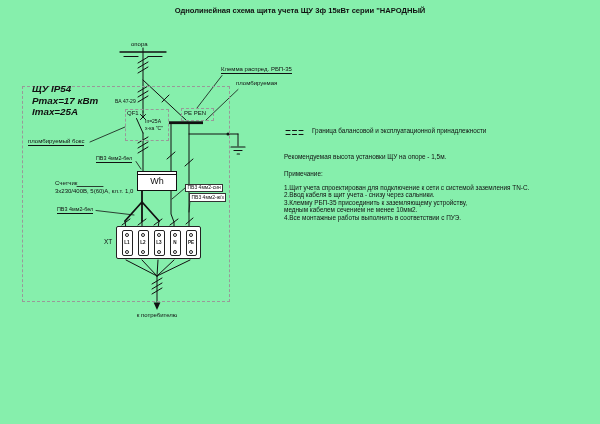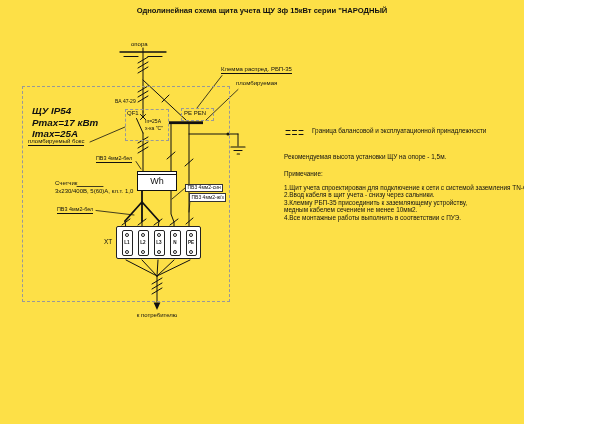--- a/index.html
+++ b/index.html
@@ -1,23 +1,23 @@
 <!DOCTYPE html>
 <html><head>
 <meta charset="utf-8">
 <style>
   html,body{margin:0;padding:0;background:#fff;}
-  #page{position:relative;width:524px;height:424px;background:#fde047;overflow:hidden;
+  #page{position:relative;width:600px;height:424px;background:#86efac;overflow:hidden;
         font-family:"Liberation Sans",sans-serif;color:#111;}
   .lbl{position:absolute;white-space:nowrap;font-size:6px;line-height:1.15;color:#111;}
   .u{border-bottom:0.8px solid #111;padding-bottom:0.5px;}
   .boxed{border:0.8px solid #333;background:#fff;padding:0.5px 1.5px;font-size:5px;}
   .dashedbox{position:absolute;border:1px dashed #999;background:transparent;}
   #title{position:absolute;left:0;right:0;top:6px;text-align:center;font-weight:bold;font-size:7.6px;}
-  #encl-text{position:absolute;left:32px;top:105px;font-style:italic;font-weight:bold;
+  #encl-text{position:absolute;left:32px;top:83px;font-style:italic;font-weight:bold;
              font-size:9.8px;line-height:11.5px;}
   #wh-box{position:absolute;left:137px;top:171px;width:40px;height:20px;border:1.6px solid #111;
           box-sizing:border-box;display:flex;align-items:center;justify-content:center;
           font-size:9px;background:#fff;}
   #wh-box:before{content:"";position:absolute;left:0;right:0;top:1.5px;border-top:1px solid #111;}
   #xt-block{position:absolute;left:116px;top:226px;width:85px;height:33px;border:1px solid #222;
             border-radius:2px;background:#fff;box-sizing:border-box;}
   .strip{position:absolute;top:3px;width:11px;height:26px;border:1px solid #222;border-radius:2px;
          box-sizing:border-box;display:flex;flex-direction:column;align-items:center;
          justify-content:space-between;padding:1.5px 0;background:#fff;}

